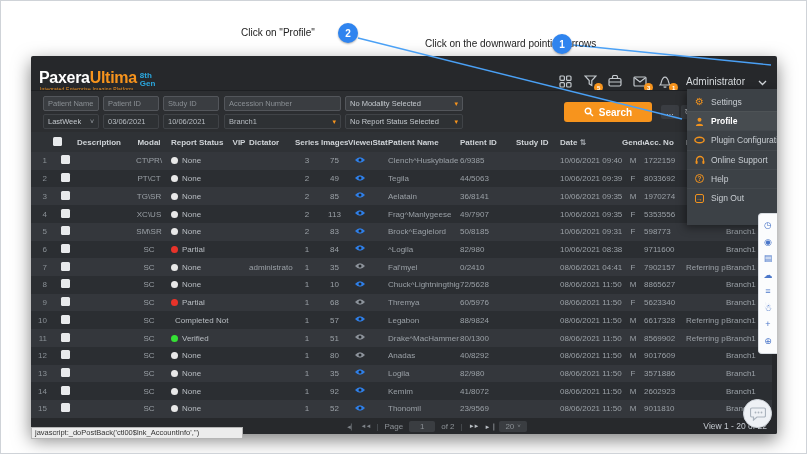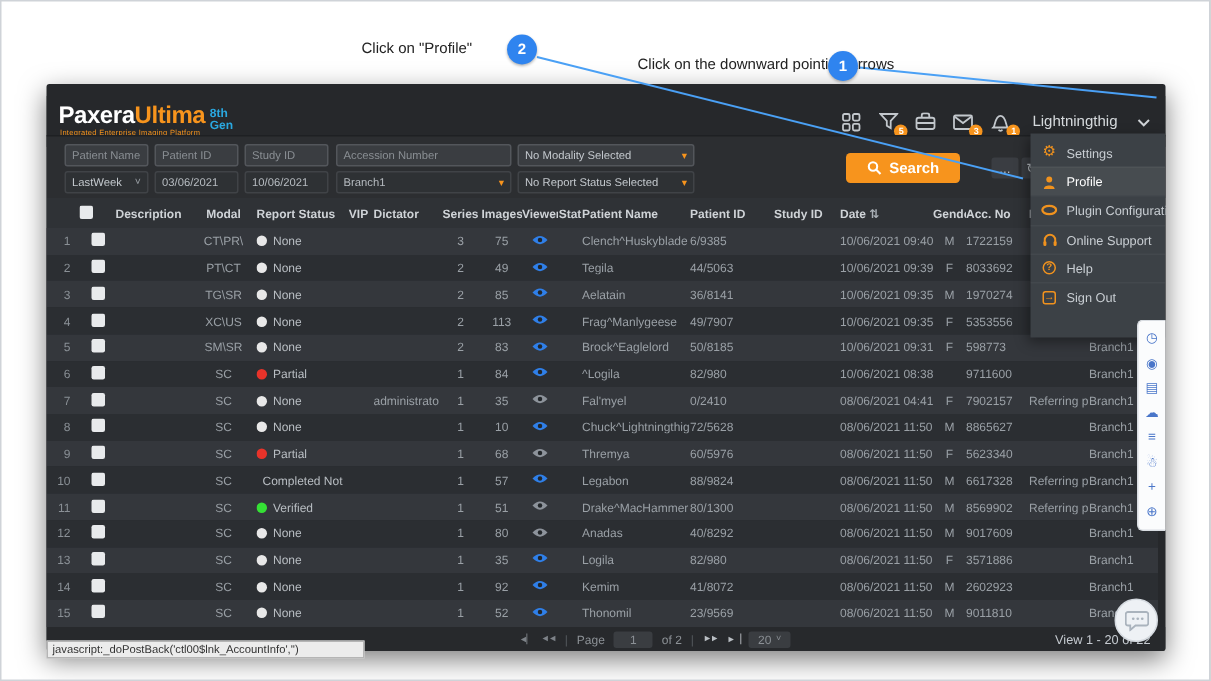--- a/index.html
+++ b/index.html
@@ -33,21 +33,21 @@
   .chev { margin-left:4px; margin-right:6px; }
 
   
   .filters { position:absolute; left:0; top:34px; width:746px; height:42px; background:#2c2e31; border-top:1px solid #1e2023; }
   .field { position:absolute; height:15px; border-radius:2px; font-size:7.5px; display:flex; align-items:center;
            padding:0 4px; white-space:nowrap; overflow:hidden; }
   .f1 { top:5px; background:#3a3d41; border:1px solid #53565b; color:#8a8f94; }
   .f2 { top:23px; background:#2e3134; border:1px solid #404347; color:#b6bbc0; }
   .caret-o { color:#f7941d; font-size:7px; margin-left:auto; }
   .caret-w { color:#9aa0a6; font-size:7px; margin-left:auto; }
-  .search-btn { position:absolute; left:533px; top:11px; width:76px; height:20px; background:#f7941d; border-radius:3px;
+  .search-btn { position:absolute; left:533px; top:11px; width:88px; height:20px; background:#f7941d; border-radius:3px;
                 color:#fff; font-size:10px; font-weight:bold; display:flex; align-items:center; justify-content:center; gap:5px; }
   .more-btn { position:absolute; left:630px; top:14px; width:18px; height:14px; background:#3a3d42; border-radius:2px;
               color:#b7bcc1; font-size:9px; display:flex; align-items:center; justify-content:center; }
   .refresh-btn { position:absolute; left:650px; top:14px; width:14px; height:14px; background:#3a3d42; border-radius:2px;
                  color:#b7bcc1; font-size:9px; display:flex; align-items:center; justify-content:center; }
 
   
   .cols { display:grid; grid-template-columns:22px 24px 50px 44px 58px 20px 44px 28px 27px 24px 16px 72px 56px 44px 62px 22px 42px 40px 46px; }
   .thead { position:absolute; left:0; top:76px; width:741px; height:20px; background:#2f3236; align-items:center; }
   .thead .hc { color:#cfd3d7; font-size:8px; font-weight:bold; white-space:nowrap; overflow:hidden; }
@@ -78,21 +78,21 @@
   .pg-size { width:28px; height:11px; background:#3a3d41; border-radius:2px; color:#8b9095; display:flex; align-items:center; justify-content:center; gap:3px; }
   .view-label { margin-left:auto; margin-right:10px; color:#c5cad0; font-size:8.5px; }
 
   
   .menu { position:absolute; left:656px; top:33px; width:90px; height:136px; background:#3c4146;
           box-shadow:-2px 3px 8px rgba(0,0,0,.4); z-index:20; padding-top:3px; }
   .menu-item { height:19.2px; display:flex; align-items:center; gap:6px; padding:0 7px; }
   .menu-item + .menu-item { border-top:1px solid rgba(255,255,255,.04); }
   .mi-icon { width:11px; display:flex; align-items:center; justify-content:center; color:#f0921e; font-size:9px; }
   .mi-label { color:#c9ced3; font-size:8.5px; white-space:nowrap; }
-  .menu-item.hl { background:rgba(255,255,255,.06); }
+  .menu-item.hl { background:rgba(255,255,255,.06);font-weight:bold; }
   .menu-item.hl .mi-label { color:#fff; }
   .ring { display:inline-flex; width:9px; height:9px; border:1px solid #f0921e; border-radius:50%;
           color:#f0921e; font-size:6.5px; align-items:center; justify-content:center; font-weight:bold; }
   .sqr { display:inline-flex; width:9px; height:9px; border:1px solid #f0921e; border-radius:2px;
          color:#f0921e; font-size:7px; align-items:center; justify-content:center; }
 
   
   .side-toolbar { position:absolute; left:757px; top:212px; width:19px; height:141px; background:#fbfcfd;
                   border:1px solid #d9dde2; border-right:none; border-radius:4px 0 0 4px; z-index:30;
                   display:flex; flex-direction:column; align-items:center; justify-content:space-evenly; }
@@ -166,21 +166,21 @@
             </svg>
           <span class="tb-badge">3</span>
         </span>
         <span class="tb-ic">
           <svg width="12" height="13" viewBox="0 0 12 13">
               <path d="M1.2 10 C2.6 9 2.2 2.2 6 2.2 S9.4 9 10.8 10 Z" fill="none" stroke="#c2c7cc" stroke-width="1.2"></path>
               <path d="M4.8 11.4 a1.3 1.3 0 0 0 2.4 0" fill="none" stroke="#c2c7cc" stroke-width="1.2"></path>
             </svg>
           <span class="tb-badge">1</span>
         </span>
-        <span class="admin">Lightningthig</span>
+        <span class="admin">Administrator</span>
         <span class="chev">
           <svg width="9" height="6" viewBox="0 0 9 6">
               <path d="M1 1 L4.5 4.5 L8 1" fill="none" stroke="#cfd3d7" stroke-width="1.3"></path>
             </svg>
         </span>
       </div>
     </div>
 
     <div class="filters">
       <div class="field f1" style="left:12px; width:56px;">

